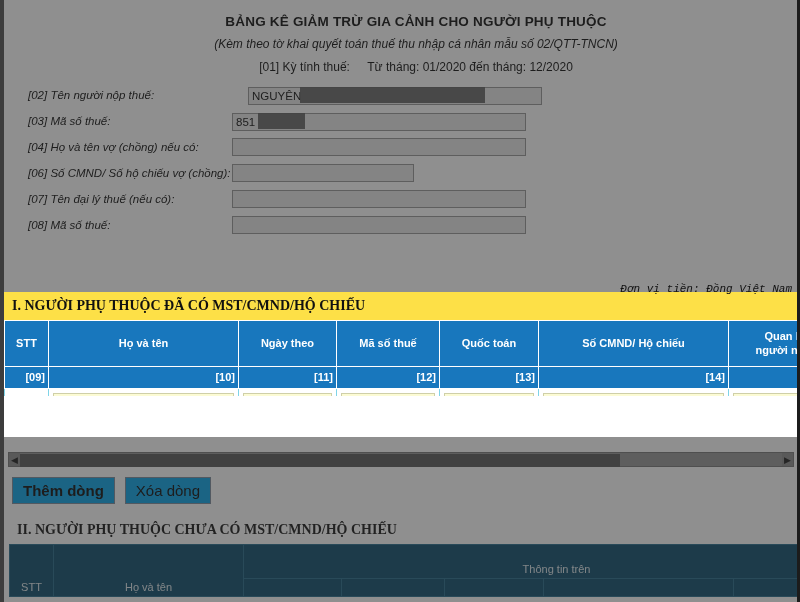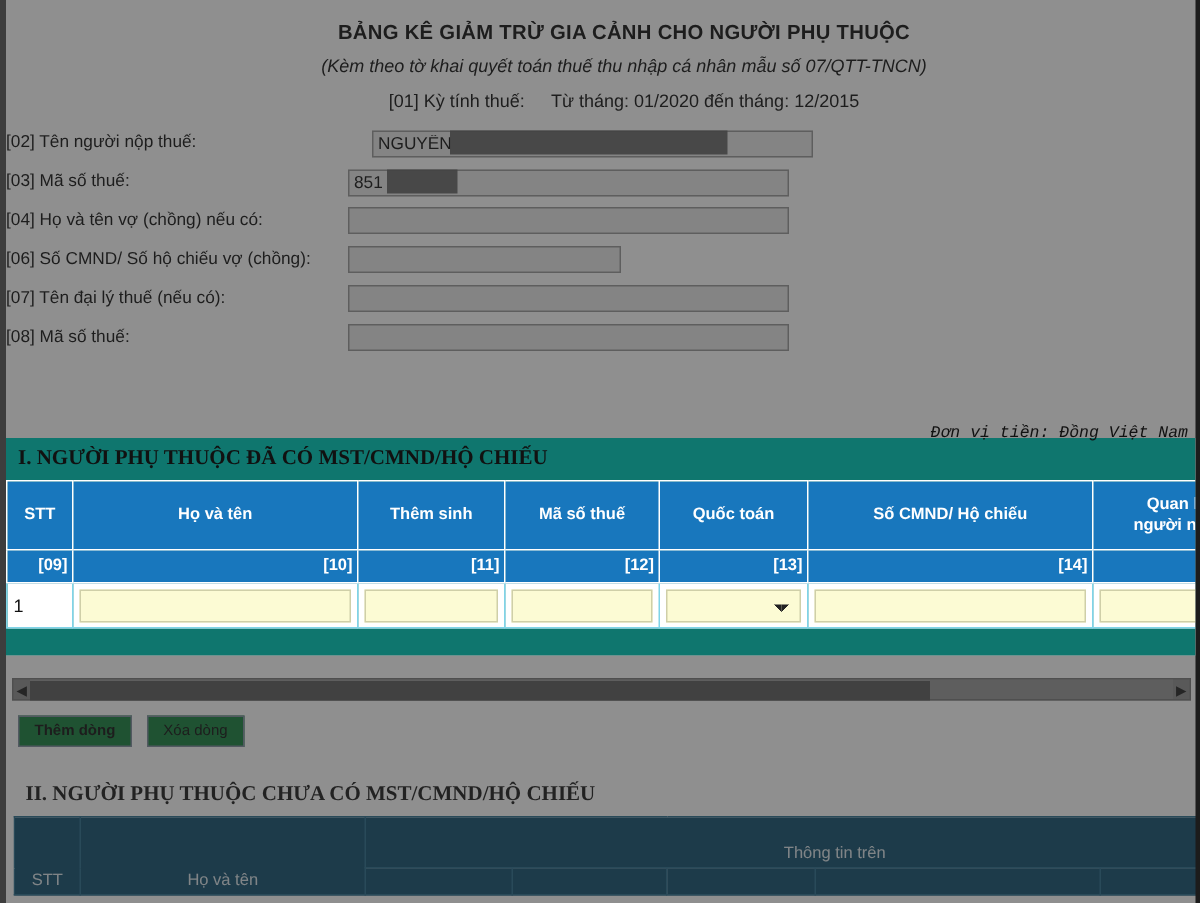--- a/index.html
+++ b/index.html
@@ -60,24 +60,25 @@
   .fields {
     position: absolute; left: 0; top: 82px; width: 800px;
   }
   .frow {
     position: relative;
     height: 26px;
     display: flex; align-items: center;
   }
   .flabel {
     width: 232px;
-    padding-left: 4px;
+    padding-left: 28px;
     font-size: 11.5px;
     color: #111;
     white-space: nowrap;
+    font-style: italic;
   }
   .finput {
     height: 18px;
     border: 1px solid #9a9a9a;
     background: #e9e9e9;
     font-size: 11.5px;
     color: #111;
     padding: 0 3px;
     line-height: 16px;
     font-family: "Liberation Sans", sans-serif;
@@ -96,22 +97,22 @@
   
   .currency-note {
     position: absolute; right: 8px; top: 283px;
     font-size: 11px; font-style: italic; color: #111;
     z-index: 52;
     font-family: Liberation Mono, monospace;
   }
 
   
   .section-i {
-    position: absolute; left: 4px; top: 292px; width: 793px; height: 145px;
-    background: #0f766e;
+    position: absolute; left: 4px; top: 292px; width: 793px; height: 104px;
+    background: #fde047;
     z-index: 40;
     overflow: hidden;
   }
   .sec-heading {
     font-family: "Liberation Serif", serif;
     font-size: 14px; font-weight: bold;
     color: #111;
     padding: 6px 0 6px 8px;
     white-space: nowrap;
   }
@@ -214,23 +215,23 @@
   .hscroll .arr-r { right: 0; }
 
   
   .btn-row {
     position: absolute; left: 12px; top: 477px;
     display: flex; gap: 10px;
     z-index: 45;
   }
   .btn {
     border: 1px solid #7f8fa0;
-    background: #15803d;
-    color: #111;
-    font-size: 10px;
+    background: #0ea5e9;
+    color: #111;
+    font-size: 15px;
     padding: 4px 10px;
     font-family: "Liberation Sans", sans-serif;
   }
   .btn-primary { font-weight: bold; }
 
   
   .section-ii {
     position: absolute; left: 9px; top: 518px; width: 793px; height: 84px;
     z-index: 45;
     overflow: hidden;
@@ -261,24 +262,24 @@
   .g2-row2 { height: 18px; }
   .g2-right { text-align: right; padding-right: 8px; }
 </style>
 </head>
 <body>
 
 <div id="app">
 
   <div class="doc-header">
     <div class="doc-title">BẢNG KÊ GIẢM TRỪ GIA CẢNH CHO NGƯỜI PHỤ THUỘC</div>
-    <div class="doc-subtitle">(Kèm theo tờ khai quyết toán thuế thu nhập cá nhân mẫu số 07/QTT-TNCN)</div>
+    <div class="doc-subtitle">(Kèm theo tờ khai quyết toán thuế thu nhập cá nhân mẫu số 02/QTT-TNCN)</div>
     <div class="doc-period">
       <span class="pl">[01] Kỳ tính thuế:</span>
-      <span class="pv">Từ tháng: 01/2020 đến tháng: 12/2015</span>
+      <span class="pv">Từ tháng: 01/2020 đến tháng: 12/2020</span>
     </div>
   </div>
 
   <div class="fields">
 
     <div class="frow">
       <div class="flabel">[02] Tên người nộp thuế:</div>
       <div style="position:relative;margin-left:16px;">
         <input class="finput w-wide" value="NGUYÊN" style="">
         <div class="redact" style="left:52px; top:1px; width:185px; height:16px;"></div>
@@ -332,21 +333,21 @@
             <col style="width:98px">
           <col style="width:103px">
             <col style="width:99px">
             <col style="width:190px">
           <col style="width:136px">
         </colgroup>
         <thead>
           <tr>
             <th>STT</th>
             <th>Họ và tên</th>
-            <th>Thêm sinh</th>
+            <th>Ngày theo</th>
             <th>Mã số thuế</th>
             <th>Quốc toán</th>
             <th>Số CMND/ Hộ chiếu</th>
             <th style="white-space:pre-line;">Quan hệ với
 người nộp thuế</th>
           </tr>
           <tr class="codes">
             <th>[09]</th>
             <th>[10]</th>
             <th>[11]</th>

